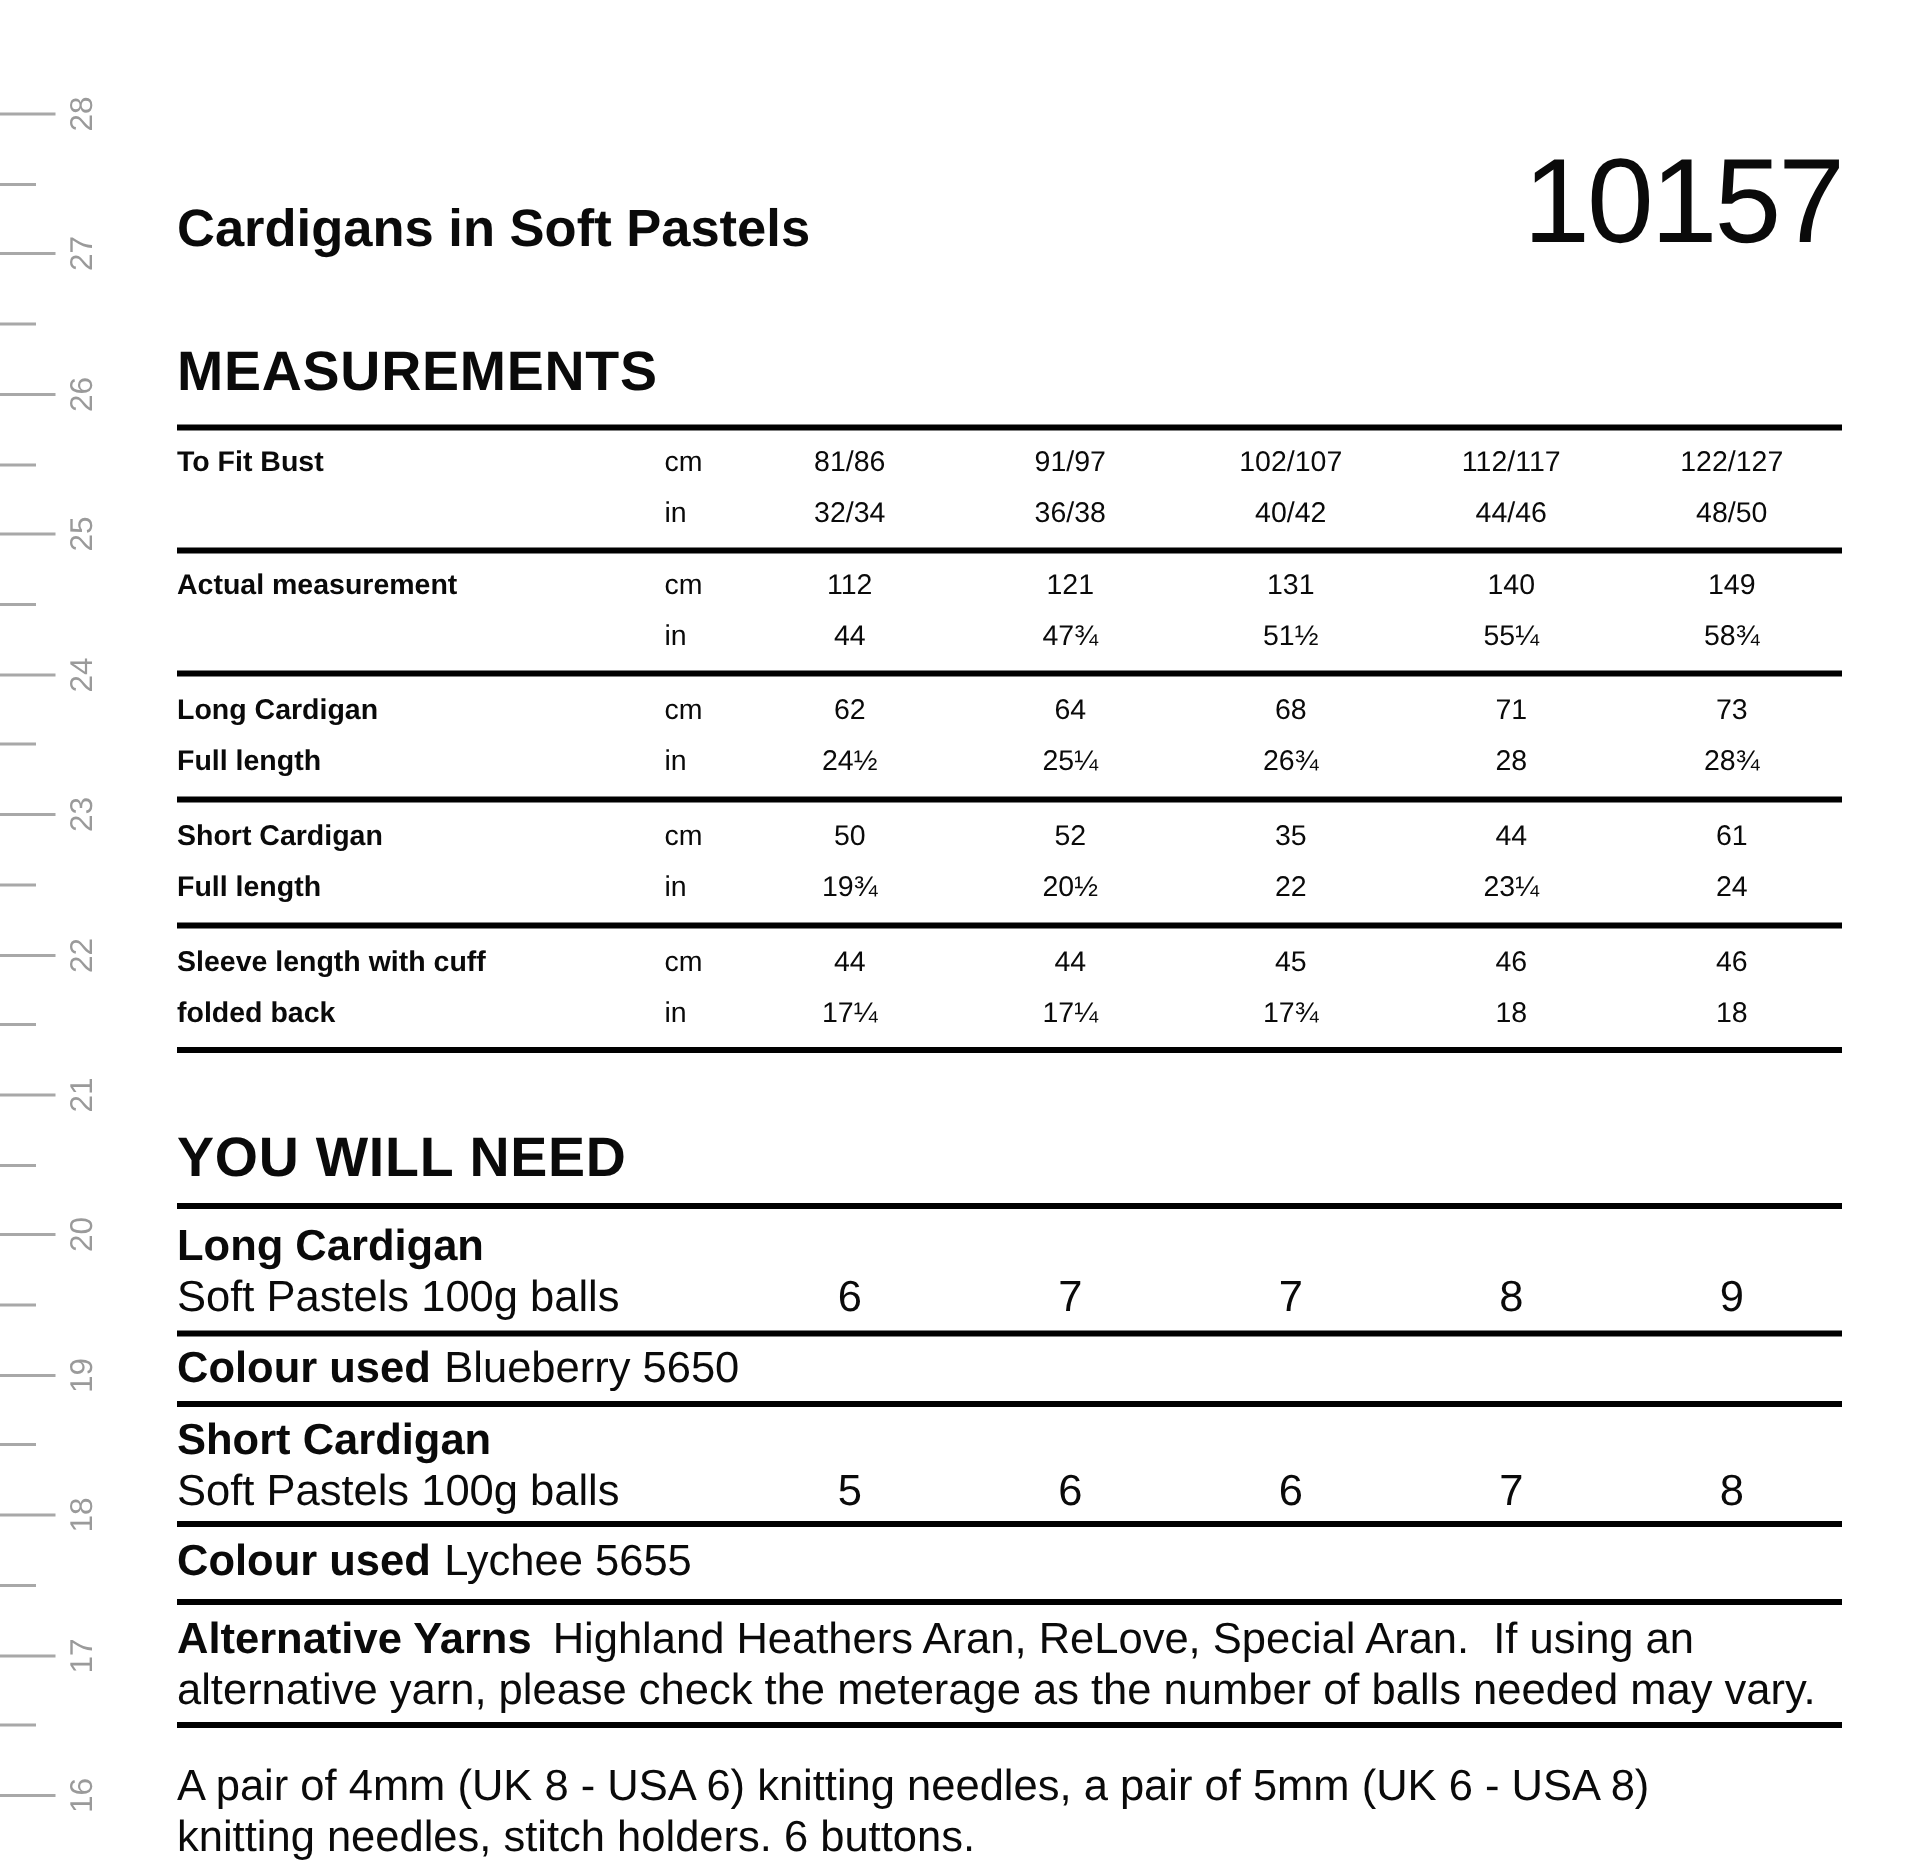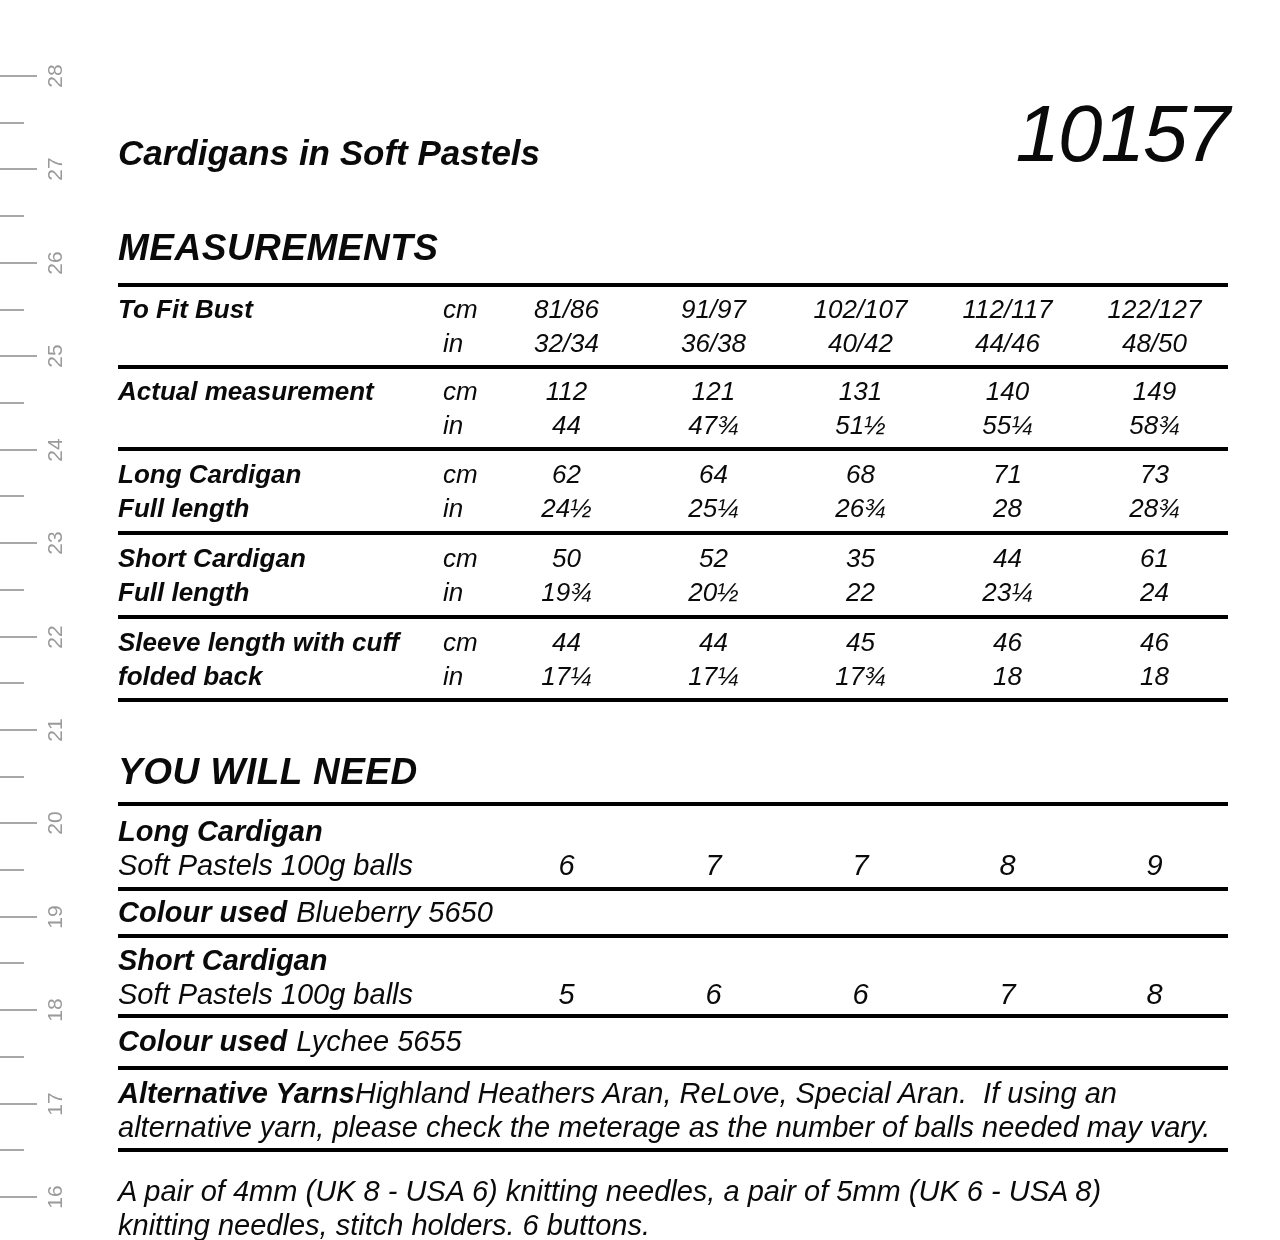--- a/index.html
+++ b/index.html
@@ -10,46 +10,46 @@
   
   .ruler{position:absolute;left:0;top:0;width:80px;height:1240px;}
   .tick-long{position:absolute;left:0;width:37px;height:2px;background:#a8a8a8;}
   .tick-short{position:absolute;left:0;width:24px;height:2px;background:#a8a8a8;}
   .ruler-num{
     position:absolute;left:40px;width:30px;height:30px;
     display:flex;align-items:center;justify-content:center;
     color:#9a9a9a;font-size:21px;transform:rotate(-90deg);
   }
   
-  .content{position:absolute;left:118px;top:0;width:1110px;height:908px;font-style:italic;}
+  .content{position:absolute;left:118px;top:0;width:1110px;height:908px;}
   .doc-title{position:absolute;left:0;top:135px;font-size:35px;font-weight:bold;line-height:1;white-space:nowrap;}
   .pattern-number{position:absolute;right:0;top:94px;font-size:80px;font-weight:400;line-height:1;letter-spacing:-2px;}
   .h-measurements{position:absolute;left:0;top:229px;font-size:37px;font-weight:bold;line-height:1;letter-spacing:.5px;}
   .h-ywn{position:absolute;left:0;top:753px;font-size:37px;font-weight:bold;line-height:1;letter-spacing:.5px;}
   .m-table{position:absolute;left:0;top:283px;width:1110px;}
   .y-table{position:absolute;left:0;top:802px;width:1110px;}
   .rule{height:4px;background:#000;}
   
-  .m-row{display:grid;grid-template-columns:325px 50px repeat(5,147px);font-size:26px;line-height:34px;}
+  .m-row{display:grid;grid-template-columns:325px 50px repeat(5,147px);font-size:19px;line-height:34px;}
   .pad-m1{padding:5px 0 5px;}
   .pad-m2{padding:6px 0 6px;}
   .pad-m3{padding:6px 0 5px;}
   .bold{font-weight:bold;}
   .cell-c{text-align:center;}
   
   .y-grid{display:grid;grid-template-columns:375px repeat(5,147px);font-size:29px;line-height:34px;}
   .y-block,.y-colour,.y-para{font-size:29px;line-height:34px;}
   .pad-a{padding:8px 0 5px;}
   .pad-b{padding:4px 0 5px;}
   .pad-c{padding:5px 0 3px;}
   .pad-d{padding:6px 0 8px;}
   .pad-e{padding:6px 0 4px;}
   .pad-f{padding:22px 0 3px;}
   .lbl-gap{margin-right:9px;}
-  .lbl-gap2{}
+  .lbl-gap2{margin-right:14px;}
   .pre{white-space:pre-wrap;}
 </style>
 </head>
 <body>
 
 <div class="page">
 
   <div class="ruler">
       <div class="tick-long" style="top: 75px;"></div>
       <div class="ruler-num" style="top: 61px;">28</div>

